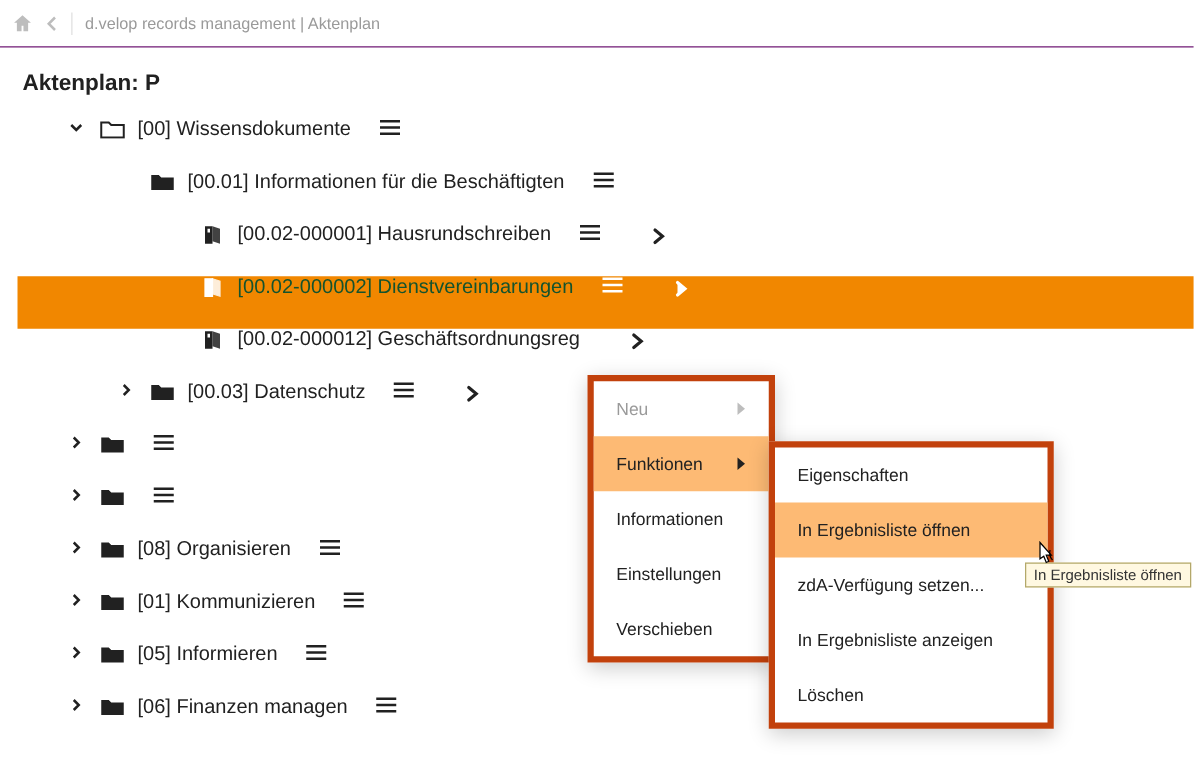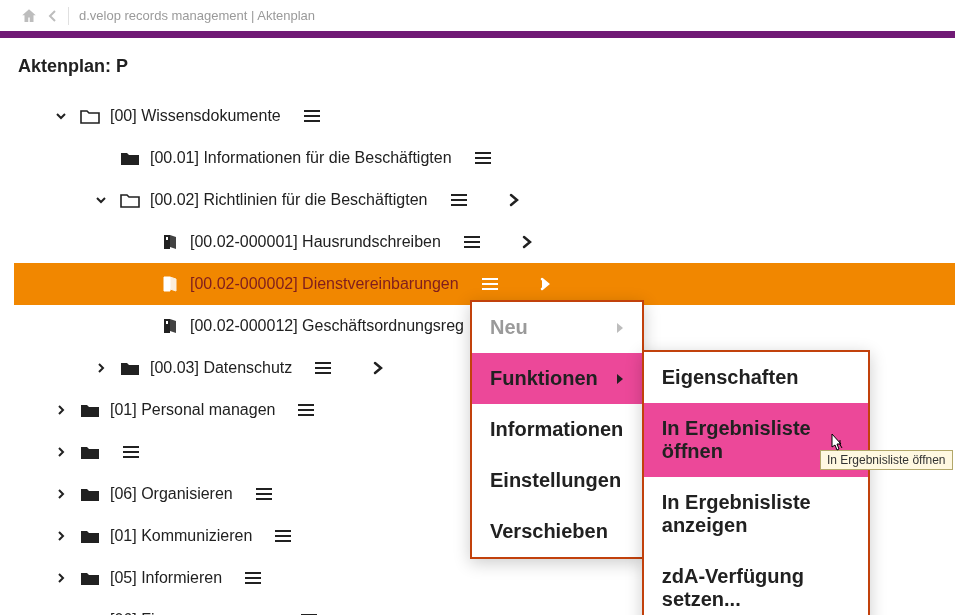--- a/index.html
+++ b/index.html
@@ -1,35 +1,35 @@
 <!DOCTYPE html>
 <html><head>
 <meta charset="utf-8">
 <style>
   * { box-sizing: border-box; margin: 0; padding: 0; font-family: -apple-system, BlinkMacSystemFont, "Segoe UI", Arial, sans-serif; }
   body { width: 955px; height: 615px; background: #fff; overflow: hidden; color: #212121; }
-  .topbar { display: flex; align-items: center; height: 38px; border-bottom: 7px solid #701a75; padding: 0 20px; gap: 10px; color: #9a9a9a; font-size: 13px; }
+  .topbar { display: flex; align-items: center; height: 38px; border-bottom: 1px solid #701a75; padding: 0 9px; gap: 10px; color: #9a9a9a; font-size: 13px; }
   .topbar .sep { width: 1px; height: 18px; background: #e0e0e0; }
   .content { padding: 18px 0 18px 14px; }
   .page-title { font-size: 18px; font-weight: 700; margin-bottom: 18px; padding-left: 4px; }
   .tree { font-size: 16px; }
-  .row { display: flex; align-items: center; height: 42px; gap: 10px; position: relative; }
-  .row.selected { background: #f18700; color: #7f1d1d; }
+  .row { display: flex; height: 42px; gap: 10px; position: relative; }
+  .row.selected { background: #f18700; color: #14532d; }
   .row.selected svg path, .row.selected svg rect { fill: #fff; stroke: #fff; }
   .indent { display: inline-block; }
   .chev { width: 18px; display: inline-flex; justify-content: center; cursor: pointer; }
   .chev-spacer { width: 18px; display: inline-block; }
   .icon { width: 20px; display: inline-flex; justify-content: center; }
   .label { white-space: nowrap; overflow: hidden; text-overflow: ellipsis; max-width: 340px; }
   .menu-icon { margin-left: 12px; cursor: pointer; display:inline-flex; }
   .right-chev { margin-left: 28px; cursor: pointer; display:inline-flex; }
-  .ctx-menu { position: absolute; background: #fff; box-shadow: 0 4px 16px rgba(0,0,0,.2); border: 2px solid #c2410c; font-size: 20px; z-index: 100; font-weight: bold; }
+  .ctx-menu { position: absolute; background: #fff; box-shadow: 0 4px 16px rgba(0,0,0,.2); border: 5px solid #c2410c; font-size: 14px; z-index: 100; }
   .ctx-item { display: flex; align-items: center; justify-content: space-between; padding: 14px 18px; min-width: 140px; cursor: pointer; gap: 18px; }
   .ctx-item.disabled { color: #9a9a9a; cursor: default; }
-  .ctx-item.hover { background: #ec4899; }
+  .ctx-item.hover { background: #fdba74; }
   .submenu { position: absolute; left: 100%; top: 48px; min-width: 228px; }
   .tooltip { position: absolute; background: #fff8e1; border: 1px solid #b3a86a; padding: 2px 6px; font-size: 12px; white-space: nowrap; z-index: 200; color: #333; }
   svg { display: block; }
   .cursor-icon { position:absolute; z-index: 300; pointer-events:none; }
 </style>
 </head>
 <body>
 
 <div class="topbar">
   <span>
@@ -81,44 +81,20 @@
           </svg>
         </span>
         <span class="label">[00.01] Informationen für die Beschäftigten</span>
         <span class="menu-icon">
           <svg width="18" height="14" viewBox="0 0 18 14">
             <path stroke="#212121" stroke-width="2" d="M1 2 H17 M1 7 H17 M1 12 H17"></path>
           </svg>
         </span>
       </div>
       <div class="row">
-        <span class="indent" style="width: 68px;"></span>
-        <span class="chev">
-          <svg width="14" height="14" viewBox="0 0 14 14">
-            <path fill="none" stroke="#212121" stroke-width="2" d="M3 5 L7 9 L11 5"></path>
-          </svg>
-        </span>
-        <span class="icon">
-          <svg width="20" height="16" viewBox="0 0 20 16">
-            <path fill="none" stroke="#212121" stroke-width="1.6" d="M1 3 h6 l2 2 h10 v10 H1 Z"></path>
-          </svg>
-        </span>
-        <span class="label">[00.02] Richtlinien für die Beschäftigten</span>
-        <span class="menu-icon">
-          <svg width="18" height="14" viewBox="0 0 18 14">
-            <path stroke="#212121" stroke-width="2" d="M1 2 H17 M1 7 H17 M1 12 H17"></path>
-          </svg>
-        </span>
-        <span class="right-chev">
-          <svg width="16" height="20" viewBox="0 0 16 20">
-            <path fill="none" stroke="#212121" stroke-width="2.5" stroke-linecap="round" d="M5 5 L11 10 L5 15"></path>
-          </svg>
-        </span>
-      </div>
-      <div class="row">
         <span class="indent" style="width: 108px;"></span>
         <span class="chev-spacer"></span>
         <span class="icon">
           <svg width="18" height="18" viewBox="0 0 18 18">
             <path fill="#212121" d="M3 2 L9 2 L9 16 L3 16 Z"></path>
             <path fill="#212121" d="M9 2 L15 4 L15 16 L9 14 Z" opacity=".85"></path>
             <rect x="5" y="4" width="2" height="3" fill="#fff"></rect>
           </svg>
         </span>
         <span class="label">[00.02-000001] Hausrundschreiben</span>
@@ -201,58 +177,57 @@
         <span class="chev">
           <svg width="14" height="14" viewBox="0 0 14 14">
             <path fill="none" stroke="#212121" stroke-width="2" d="M5 3 L9 7 L5 11"></path>
           </svg>
         </span>
         <span class="icon">
           <svg width="20" height="16" viewBox="0 0 20 16">
             <path fill="#212121" d="M1 3 h6 l2 2 h10 v10 H1 Z"></path>
           </svg>
         </span>
-        <span class="label">[01] Personal managen</span>
-        <span class="menu-icon">
-          <svg width="18" height="14" viewBox="0 0 18 14">
-            <path stroke="#212121" stroke-width="2" d="M1 2 H17 M1 7 H17 M1 12 H17"></path>
-          </svg>
-        </span>
-      </div>
-      <div class="row">
-        <span class="indent" style="width: 28px;"></span>
-        <span class="chev">
-          <svg width="14" height="14" viewBox="0 0 14 14">
-            <path fill="none" stroke="#212121" stroke-width="2" d="M5 3 L9 7 L5 11"></path>
-          </svg>
-        </span>
-        <span class="icon">
-          <svg width="20" height="16" viewBox="0 0 20 16">
-            <path fill="#212121" d="M1 3 h6 l2 2 h10 v10 H1 Z"></path>
-          </svg>
-        </span>
-        <span class="menu-icon">
-          <svg width="18" height="14" viewBox="0 0 18 14">
-            <path stroke="#212121" stroke-width="2" d="M1 2 H17 M1 7 H17 M1 12 H17"></path>
-          </svg>
-        </span>
-      </div>
-      <div class="row">
-        <span class="indent" style="width: 28px;"></span>
-        <span class="chev">
-          <svg width="14" height="14" viewBox="0 0 14 14">
-            <path fill="none" stroke="#212121" stroke-width="2" d="M5 3 L9 7 L5 11"></path>
-          </svg>
-        </span>
-        <span class="icon">
-          <svg width="20" height="16" viewBox="0 0 20 16">
-            <path fill="#212121" d="M1 3 h6 l2 2 h10 v10 H1 Z"></path>
-          </svg>
-        </span>
-        <span class="label">[06] Organisieren</span>
+        <span class="menu-icon">
+          <svg width="18" height="14" viewBox="0 0 18 14">
+            <path stroke="#212121" stroke-width="2" d="M1 2 H17 M1 7 H17 M1 12 H17"></path>
+          </svg>
+        </span>
+      </div>
+      <div class="row">
+        <span class="indent" style="width: 28px;"></span>
+        <span class="chev">
+          <svg width="14" height="14" viewBox="0 0 14 14">
+            <path fill="none" stroke="#212121" stroke-width="2" d="M5 3 L9 7 L5 11"></path>
+          </svg>
+        </span>
+        <span class="icon">
+          <svg width="20" height="16" viewBox="0 0 20 16">
+            <path fill="#212121" d="M1 3 h6 l2 2 h10 v10 H1 Z"></path>
+          </svg>
+        </span>
+        <span class="menu-icon">
+          <svg width="18" height="14" viewBox="0 0 18 14">
+            <path stroke="#212121" stroke-width="2" d="M1 2 H17 M1 7 H17 M1 12 H17"></path>
+          </svg>
+        </span>
+      </div>
+      <div class="row">
+        <span class="indent" style="width: 28px;"></span>
+        <span class="chev">
+          <svg width="14" height="14" viewBox="0 0 14 14">
+            <path fill="none" stroke="#212121" stroke-width="2" d="M5 3 L9 7 L5 11"></path>
+          </svg>
+        </span>
+        <span class="icon">
+          <svg width="20" height="16" viewBox="0 0 20 16">
+            <path fill="#212121" d="M1 3 h6 l2 2 h10 v10 H1 Z"></path>
+          </svg>
+        </span>
+        <span class="label">[08] Organisieren</span>
         <span class="menu-icon">
           <svg width="18" height="14" viewBox="0 0 18 14">
             <path stroke="#212121" stroke-width="2" d="M1 2 H17 M1 7 H17 M1 12 H17"></path>
           </svg>
         </span>
       </div>
       <div class="row">
         <span class="indent" style="width: 28px;"></span>
         <span class="chev">
           <svg width="14" height="14" viewBox="0 0 14 14">
@@ -339,24 +314,24 @@
       <span>Verschieben</span>
     </div>
     <div class="ctx-menu submenu">
       <div class="ctx-item">
         <span>Eigenschaften</span>
       </div>
       <div class="ctx-item hover">
         <span>In Ergebnisliste öffnen</span>
       </div>
       <div class="ctx-item">
+        <span>zdA-Verfügung setzen...</span>
+      </div>
+      <div class="ctx-item">
         <span>In Ergebnisliste anzeigen</span>
-      </div>
-      <div class="ctx-item">
-        <span>zdA-Verfügung setzen...</span>
       </div>
       <div class="ctx-item">
         <span>Löschen</span>
       </div>
     </div>
   </div>
 
 <div id="tooltip" class="tooltip" style="left: 820px; top: 450px;">In Ergebnisliste öffnen</div>
 
 <div id="cursor" class="cursor-icon" style="left: 828px; top: 432px;">

